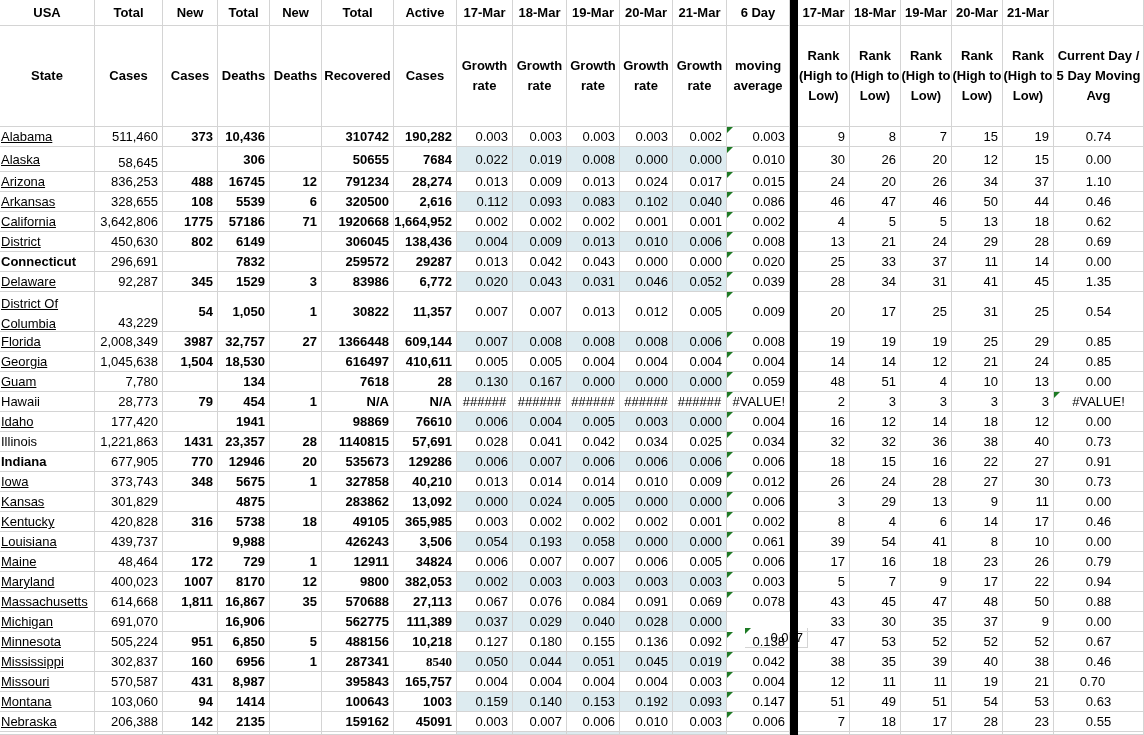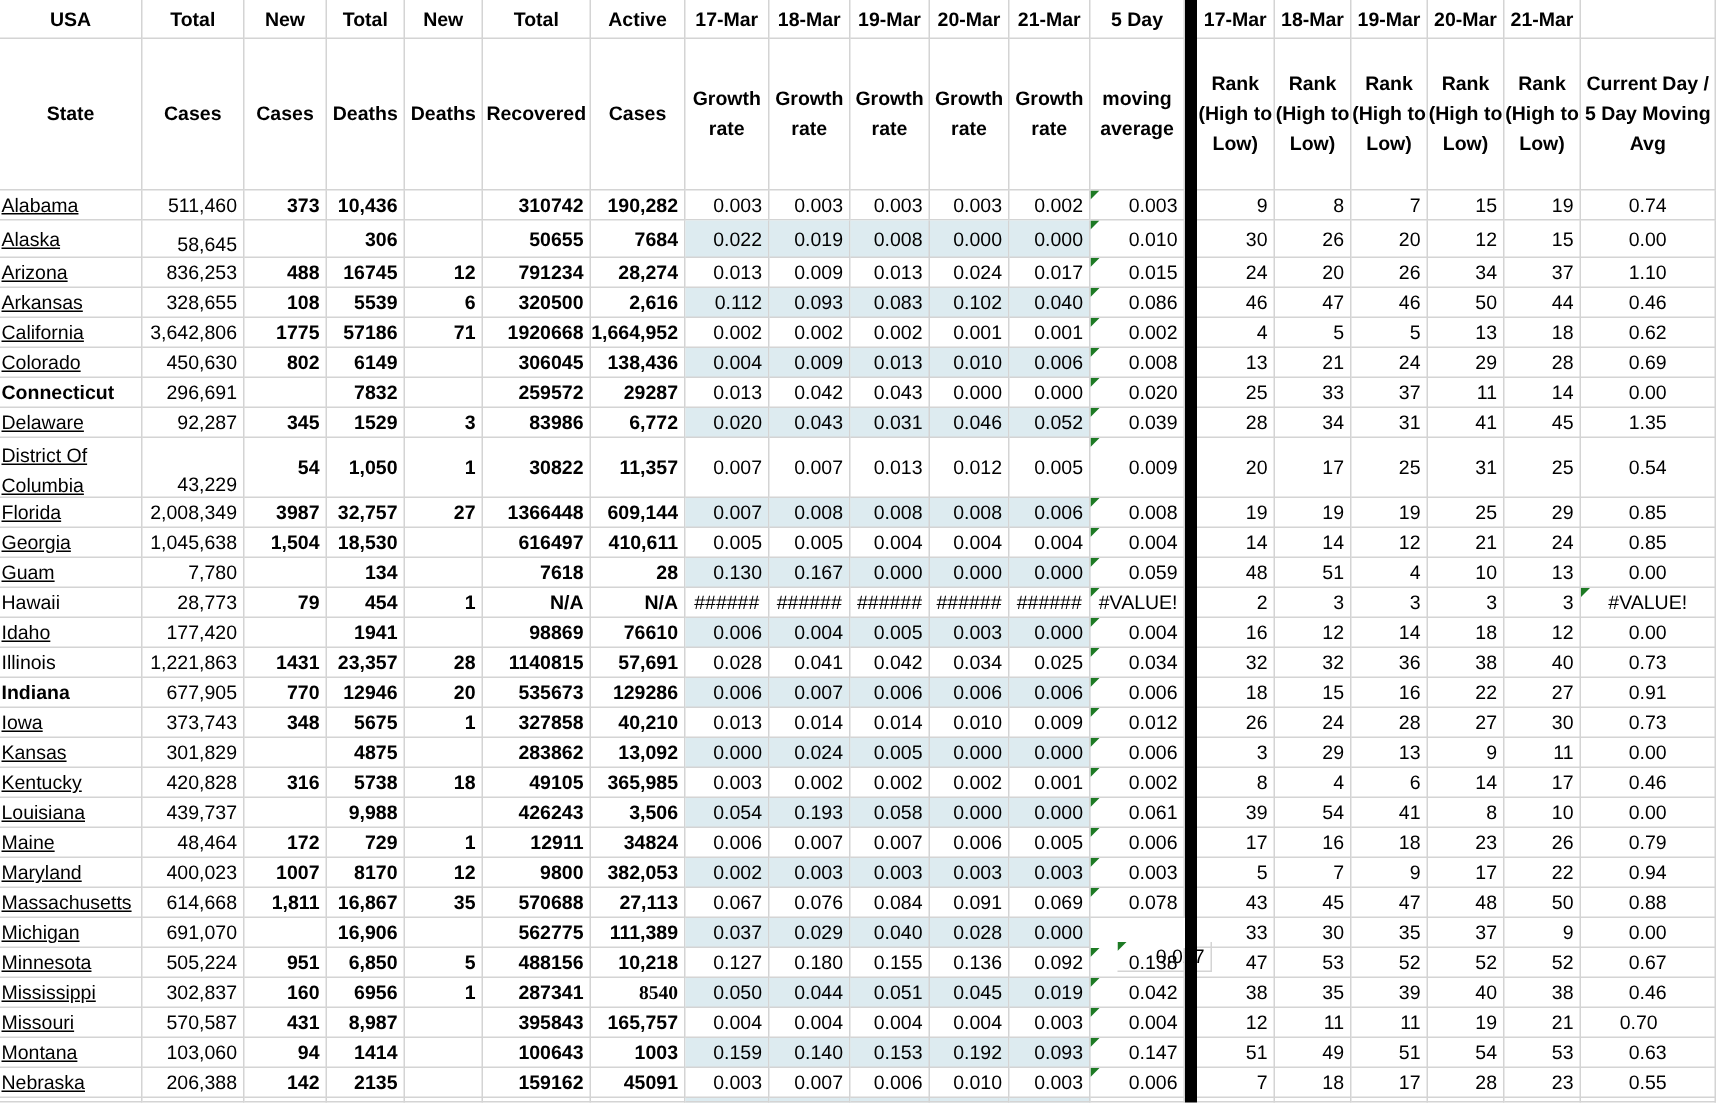--- a/index.html
+++ b/index.html
@@ -30,21 +30,21 @@
     <div class="cell hdr1" style="left: 163px; top: 0px; width: 55px; height: 26px;">New</div>
     <div class="cell hdr1" style="left: 218px; top: 0px; width: 52px; height: 26px;">Total</div>
     <div class="cell hdr1" style="left: 270px; top: 0px; width: 52px; height: 26px;">New</div>
     <div class="cell hdr1" style="left: 322px; top: 0px; width: 72px; height: 26px;">Total</div>
     <div class="cell hdr1" style="left: 394px; top: 0px; width: 63px; height: 26px;">Active</div>
     <div class="cell hdr1" style="left: 457px; top: 0px; width: 56px; height: 26px;">17-Mar</div>
     <div class="cell hdr1" style="left: 513px; top: 0px; width: 54px; height: 26px;">18-Mar</div>
     <div class="cell hdr1" style="left: 567px; top: 0px; width: 53px; height: 26px;">19-Mar</div>
     <div class="cell hdr1" style="left: 620px; top: 0px; width: 53px; height: 26px;">20-Mar</div>
     <div class="cell hdr1" style="left: 673px; top: 0px; width: 54px; height: 26px;">21-Mar</div>
-    <div class="cell hdr1" style="left: 727px; top: 0px; width: 63px; height: 26px;">5 Day</div>
+    <div class="cell hdr1" style="left: 727px; top: 0px; width: 63px; height: 26px;">6 Day</div>
     <div class="cell hdr1" style="left: 798px; top: 0px; width: 52px; height: 26px;">17-Mar</div>
     <div class="cell hdr1" style="left: 850px; top: 0px; width: 51px; height: 26px;">18-Mar</div>
     <div class="cell hdr1" style="left: 901px; top: 0px; width: 51px; height: 26px;">19-Mar</div>
     <div class="cell hdr1" style="left: 952px; top: 0px; width: 51px; height: 26px;">20-Mar</div>
     <div class="cell hdr1" style="left: 1003px; top: 0px; width: 51px; height: 26px;">21-Mar</div>
     <div class="cell hdr1" style="left: 1054px; top: 0px; width: 90px; height: 26px;"></div>
     <div class="cell hdr" style="left: 0px; top: 26px; width: 95px; height: 101px;">State</div>
     <div class="cell hdr" style="left: 95px; top: 26px; width: 68px; height: 101px;">Cases</div>
     <div class="cell hdr" style="left: 163px; top: 26px; width: 55px; height: 101px;">Cases</div>
     <div class="cell hdr" style="left: 218px; top: 26px; width: 52px; height: 101px;">Deaths</div>
@@ -162,21 +162,21 @@
     <div class="cell num" style="left: 620px; top: 212px; width: 53px; height: 20px;">0.001</div>
     <div class="cell num" style="left: 673px; top: 212px; width: 54px; height: 20px;">0.001</div>
     <div class="cell num" style="left: 727px; top: 212px; width: 63px; height: 20px;">0.002<span class="tri2"></span></div>
     <div class="cell num" style="left: 798px; top: 212px; width: 52px; height: 20px;">4</div>
     <div class="cell num" style="left: 850px; top: 212px; width: 51px; height: 20px;">5</div>
     <div class="cell num" style="left: 901px; top: 212px; width: 51px; height: 20px;">5</div>
     <div class="cell num" style="left: 952px; top: 212px; width: 51px; height: 20px;">13</div>
     <div class="cell num" style="left: 1003px; top: 212px; width: 51px; height: 20px;">18</div>
     <div class="cell num ctr" style="left: 1054px; top: 212px; width: 90px; height: 20px; padding-right: 0px;">0.62</div>
     <div class="cell state" style="left: 0px; top: 232px; width: 95px; height: 20px;">
-      <a>Colorado</a>
+      <a>District</a>
     </div>
     <div class="cell num" style="left: 95px; top: 232px; width: 68px; height: 20px;">450,630</div>
     <div class="cell num bold" style="left: 163px; top: 232px; width: 55px; height: 20px;">802</div>
     <div class="cell num bold" style="left: 218px; top: 232px; width: 52px; height: 20px;">6149</div>
     <div class="cell num bold" style="left: 270px; top: 232px; width: 52px; height: 20px;"></div>
     <div class="cell num bold" style="left: 322px; top: 232px; width: 72px; height: 20px;">306045</div>
     <div class="cell num bold" style="left: 394px; top: 232px; width: 63px; height: 20px;">138,436</div>
     <div class="cell num shade" style="left: 457px; top: 232px; width: 56px; height: 20px;">0.004</div>
     <div class="cell num shade" style="left: 513px; top: 232px; width: 54px; height: 20px;">0.009</div>
     <div class="cell num shade" style="left: 567px; top: 232px; width: 53px; height: 20px;">0.013</div>

